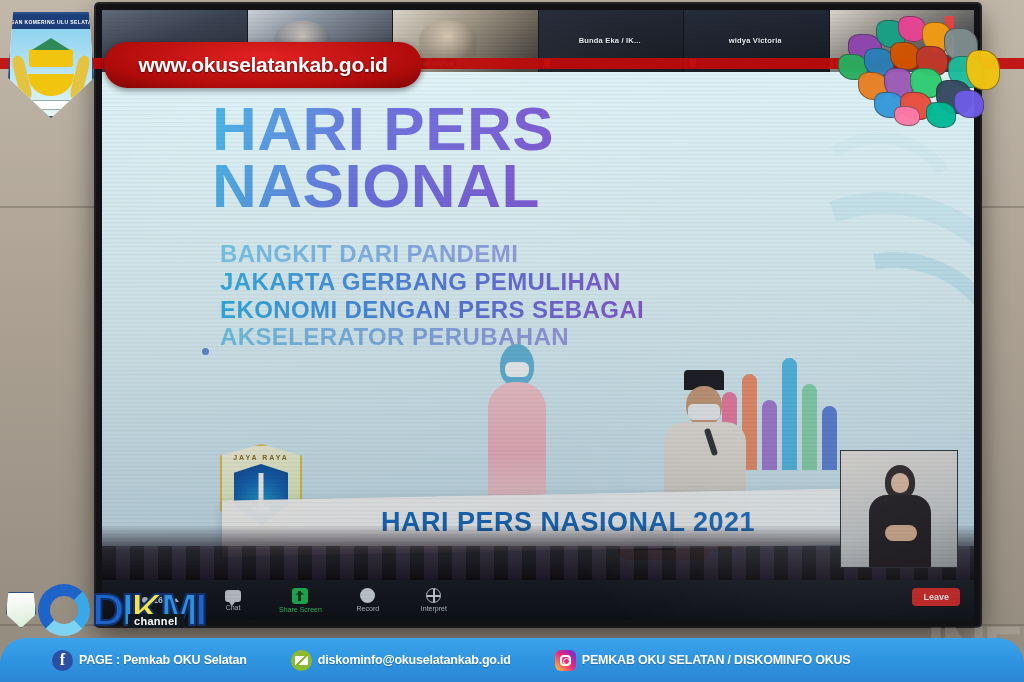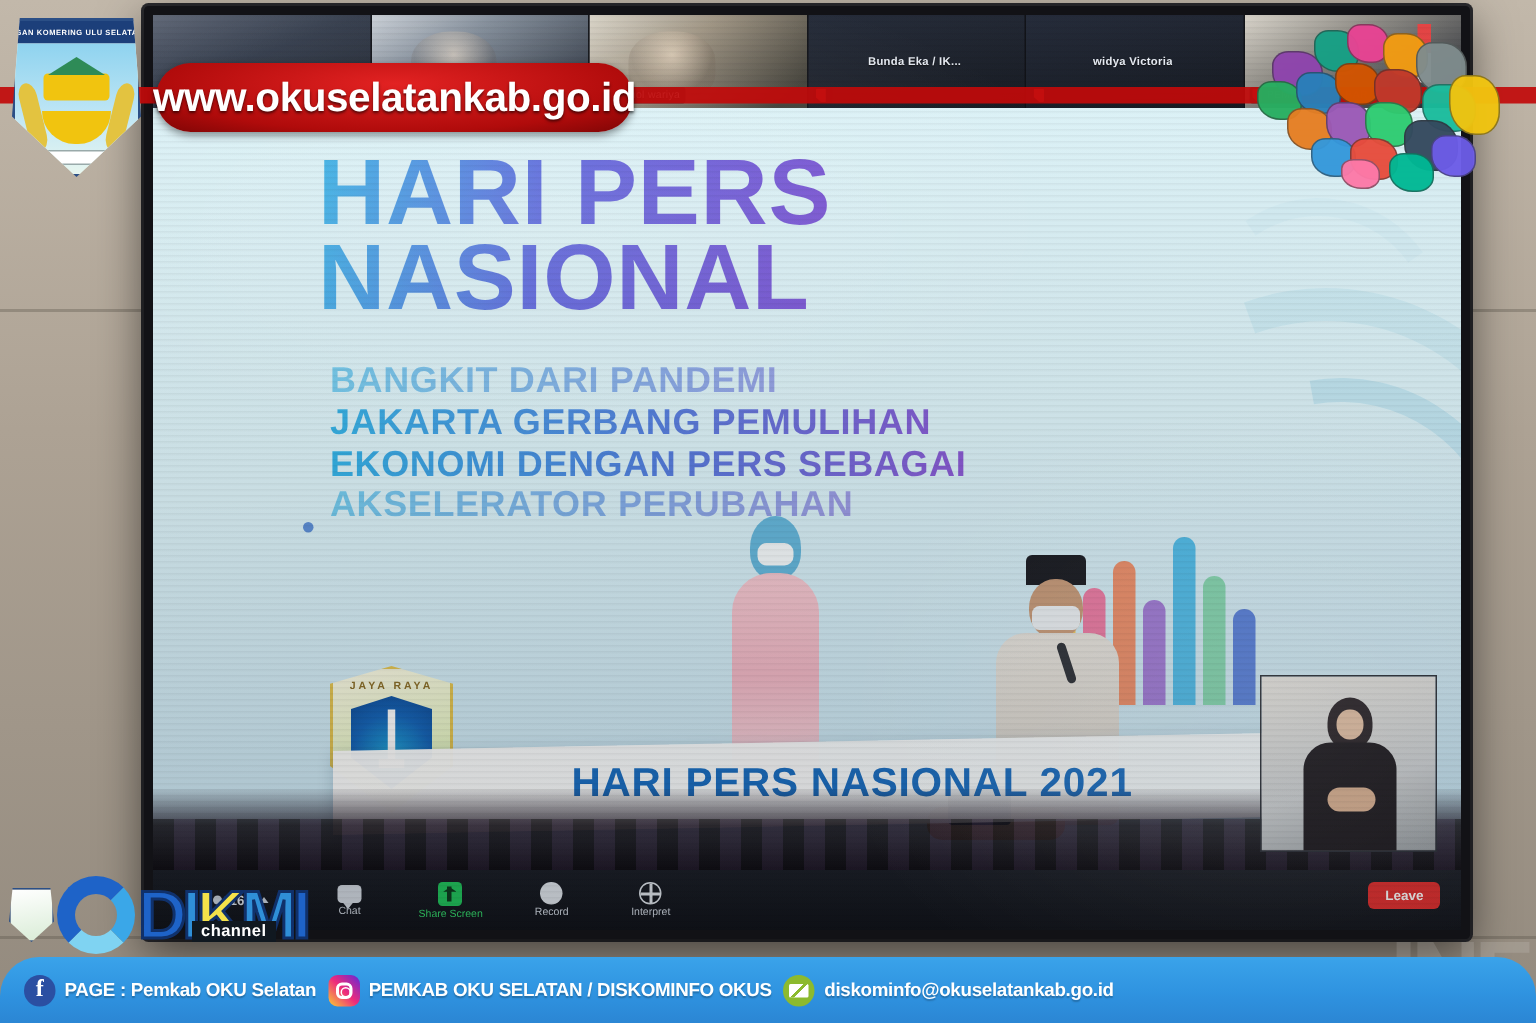--- a/index.html
+++ b/index.html
@@ -247,21 +247,21 @@
 
   
   #urlPill {
     position:absolute; left:104px; top:42px; width:318px; height:46px;
     background:radial-gradient(ellipse at 50% 30%, #e22222 0%, #b00b0b 70%, #7d0505 100%);
     border-radius:24px;
     display:flex; align-items:center; justify-content:center;
     box-shadow:0 2px 6px rgba(0,0,0,.45);
   }
   #urlPill span {
-    color:#fff; font-size:27px; font-weight:bold; letter-spacing:-.3px;
+    color:#fff; font-size:21px; font-weight:bold; letter-spacing:-.3px;
     text-shadow:0 1px 2px rgba(0,0,0,.6);
   }
 
   
   #crest {
     position:absolute; left:8px; top:12px; width:86px; height:106px;
     background:linear-gradient(170deg,#fdfbf2 0%,#eaf3ea 60%,#d7e6d4 100%);
     clip-path:polygon(6% 0,94% 0,100% 62%,50% 100%,0 62%);
     border:2px solid #2b4f86;
     display:flex; flex-direction:column; align-items:center;
@@ -314,21 +314,21 @@
      letter-spacing:-4px; line-height:1;
   }
 
   
   #footer {
     position:absolute; left:0; right:0; bottom:0; height:44px; z-index:95;
     background:linear-gradient(180deg,#3aa3ea 0%,#2f93e0 55%,#2b86d4 100%);
     border-top-left-radius:26px; border-top-right-radius:26px;
     display:flex; align-items:center; padding:0 16px; gap:8px;
   }
-  .fitem { display:flex; align-items:center; gap:6px; }
+  .fitem { display:flex; align-items:center; gap:6px;margin-left:36px; }
   .ftxt { color:#fff; font-size:12.5px; font-weight:bold; letter-spacing:-.2px; white-space:nowrap;
           text-shadow:0 1px 1px rgba(0,0,0,.25); }
   .fb-fb { width:21px;height:21px;border-radius:50%;background:#2b4fa2; position:relative; flex:0 0 auto; }
   .fb-fb:after { content:"f"; position:absolute; left:50%; top:49%; transform:translate(-50%,-50%);
      color:#fff; font-size:16px; font-weight:bold; font-family:"Liberation Serif", serif; }
   .fb-ig { width:21px;height:21px;border-radius:6px; flex:0 0 auto;
      background:linear-gradient(45deg,#f9ce34,#ee2a7b 50%,#6228d7);
      display:flex;align-items:center;justify-content:center; }
   .fb-ig i { width:11px;height:11px;border:2px solid #fff;border-radius:4px; display:block; position:relative; }
   .fb-ig i:after { content:""; position:absolute; left:1px; top:1px; width:5px;height:5px;border:1.5px solid #fff;border-radius:50%; }
@@ -564,25 +564,25 @@
   </div>
 
   <div id="infMark">INF</div>
 
   <div id="footer">
     <div class="fitem">
       <span class="fb-fb"></span>
       <span class="ftxt">PAGE : Pemkab OKU Selatan</span>
     </div>
     <div class="fitem">
+      <span class="fb-mail">
+          <i></i>
+        </span>
+      <span class="ftxt">diskominfo@okuselatankab.go.id</span>
+    </div>
+    <div class="fitem">
       <span class="fb-ig">
           <i></i>
         </span>
       <span class="ftxt">PEMKAB OKU SELATAN / DISKOMINFO OKUS</span>
     </div>
-    <div class="fitem">
-      <span class="fb-mail">
-          <i></i>
-        </span>
-      <span class="ftxt">diskominfo@okuselatankab.go.id</span>
-    </div>
   </div>
 </div>
 
 </body></html>

